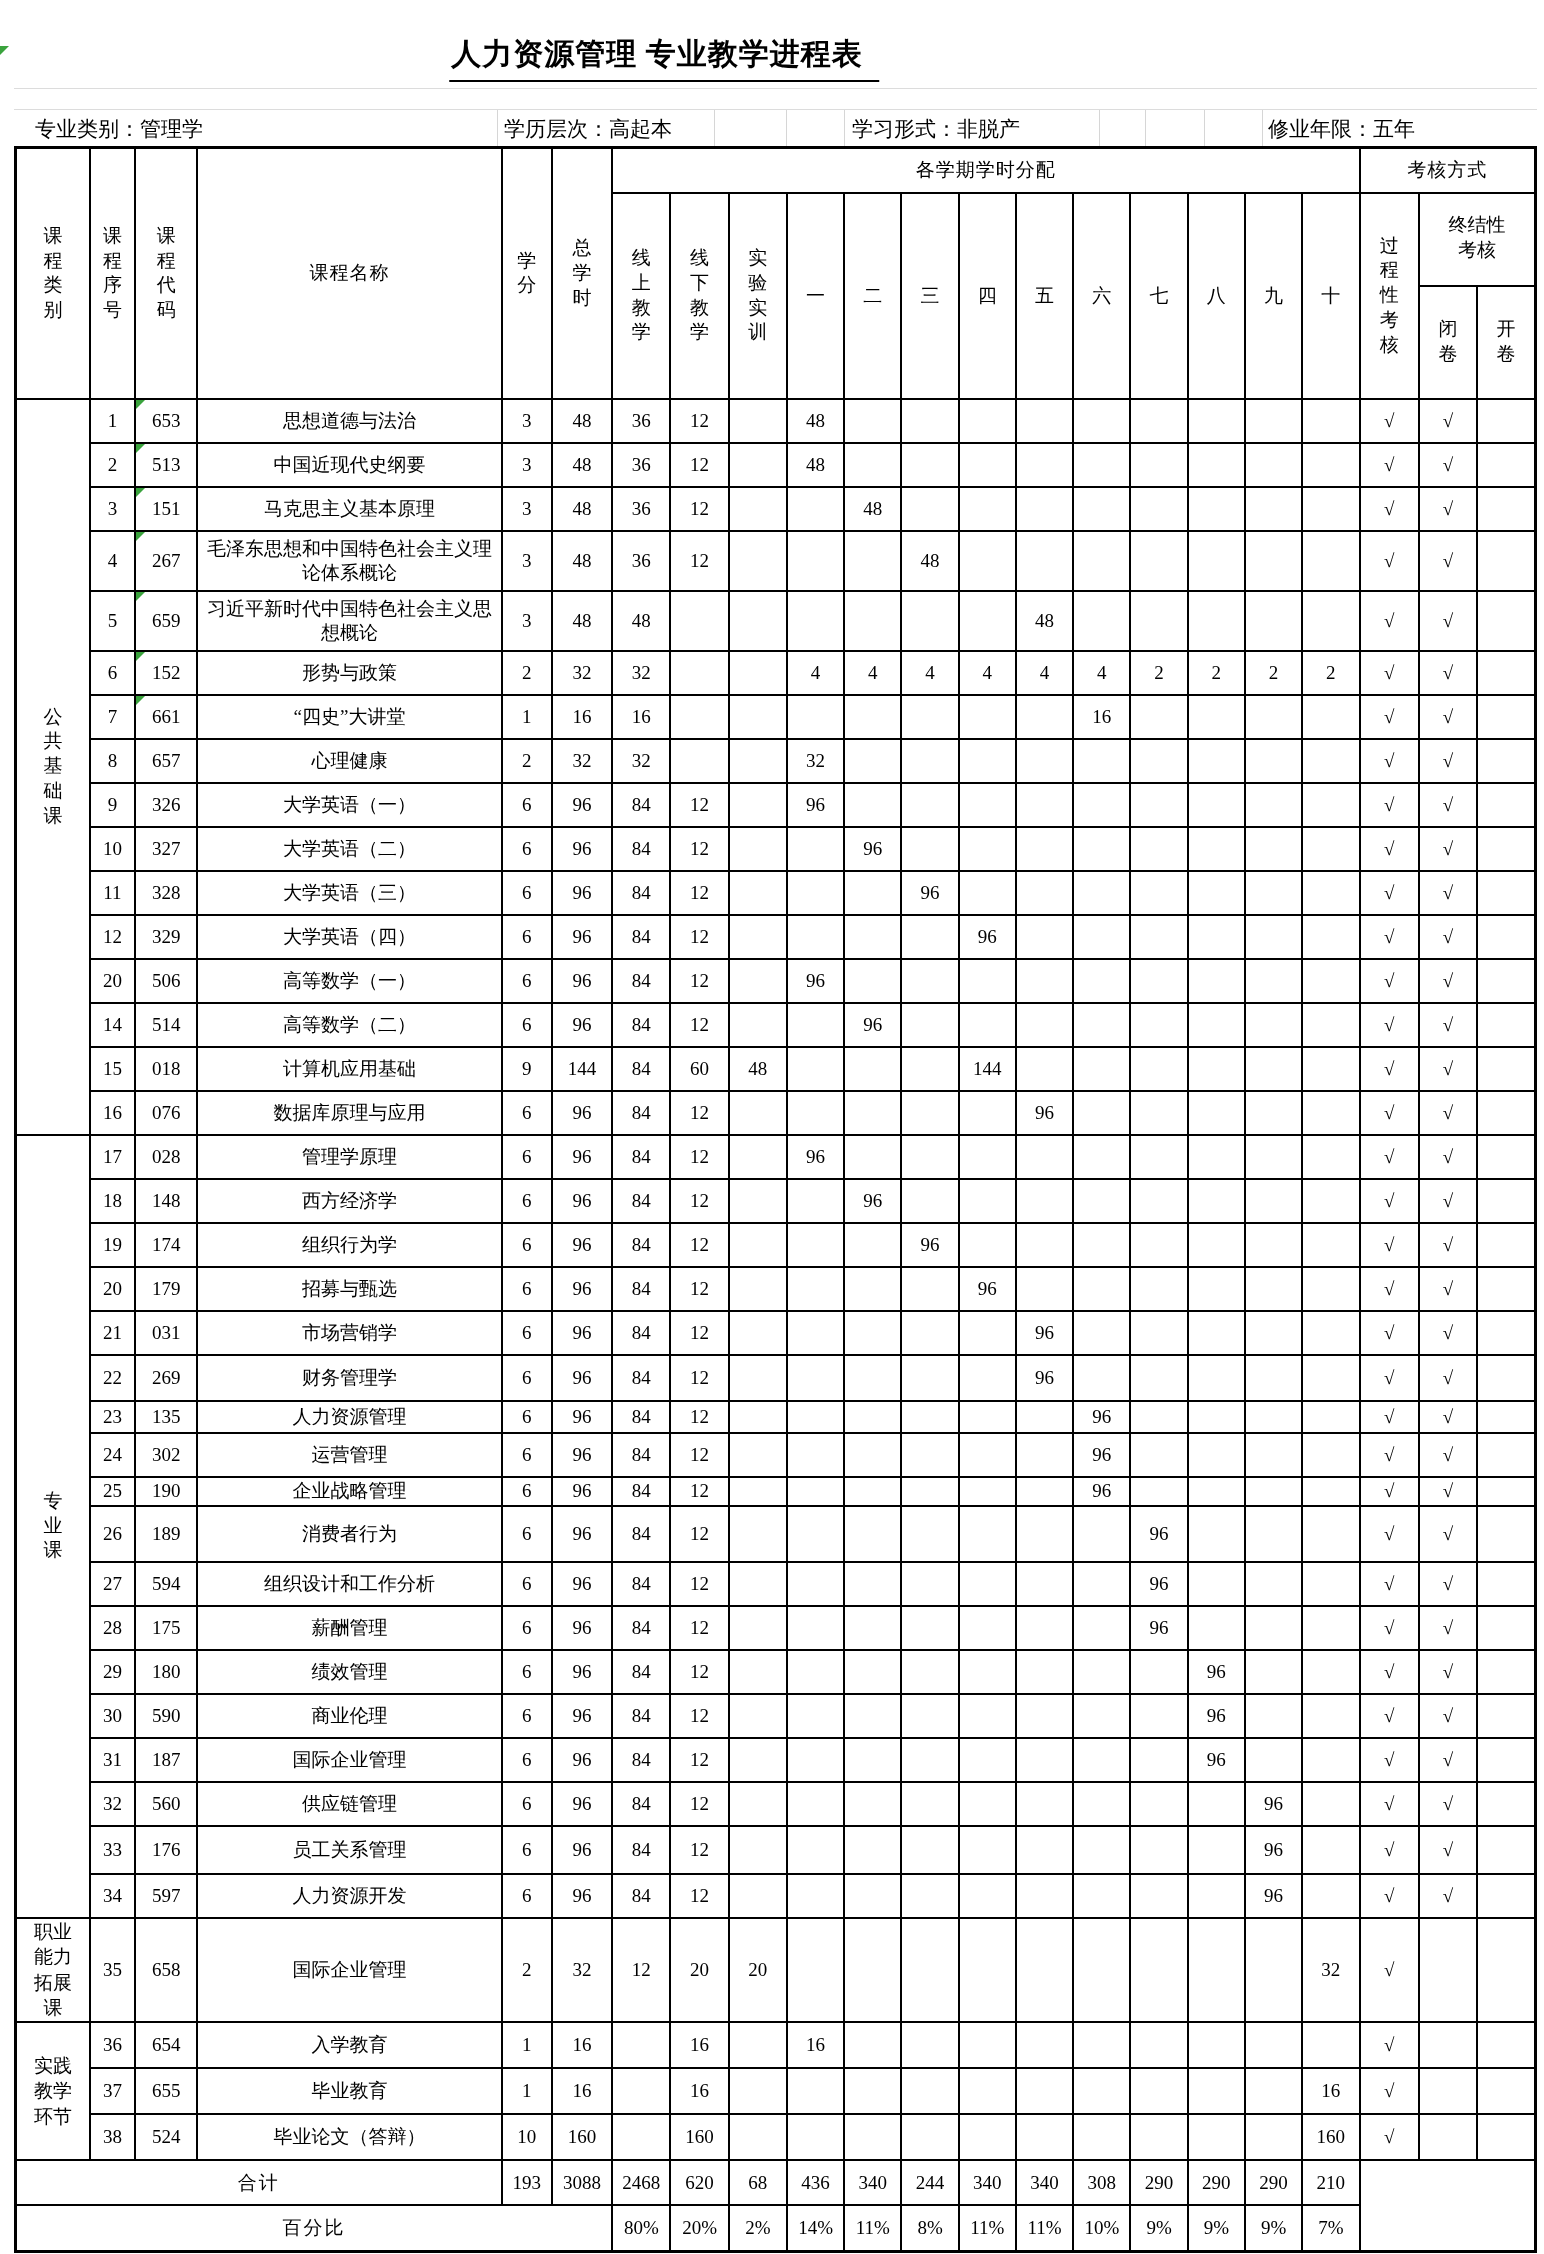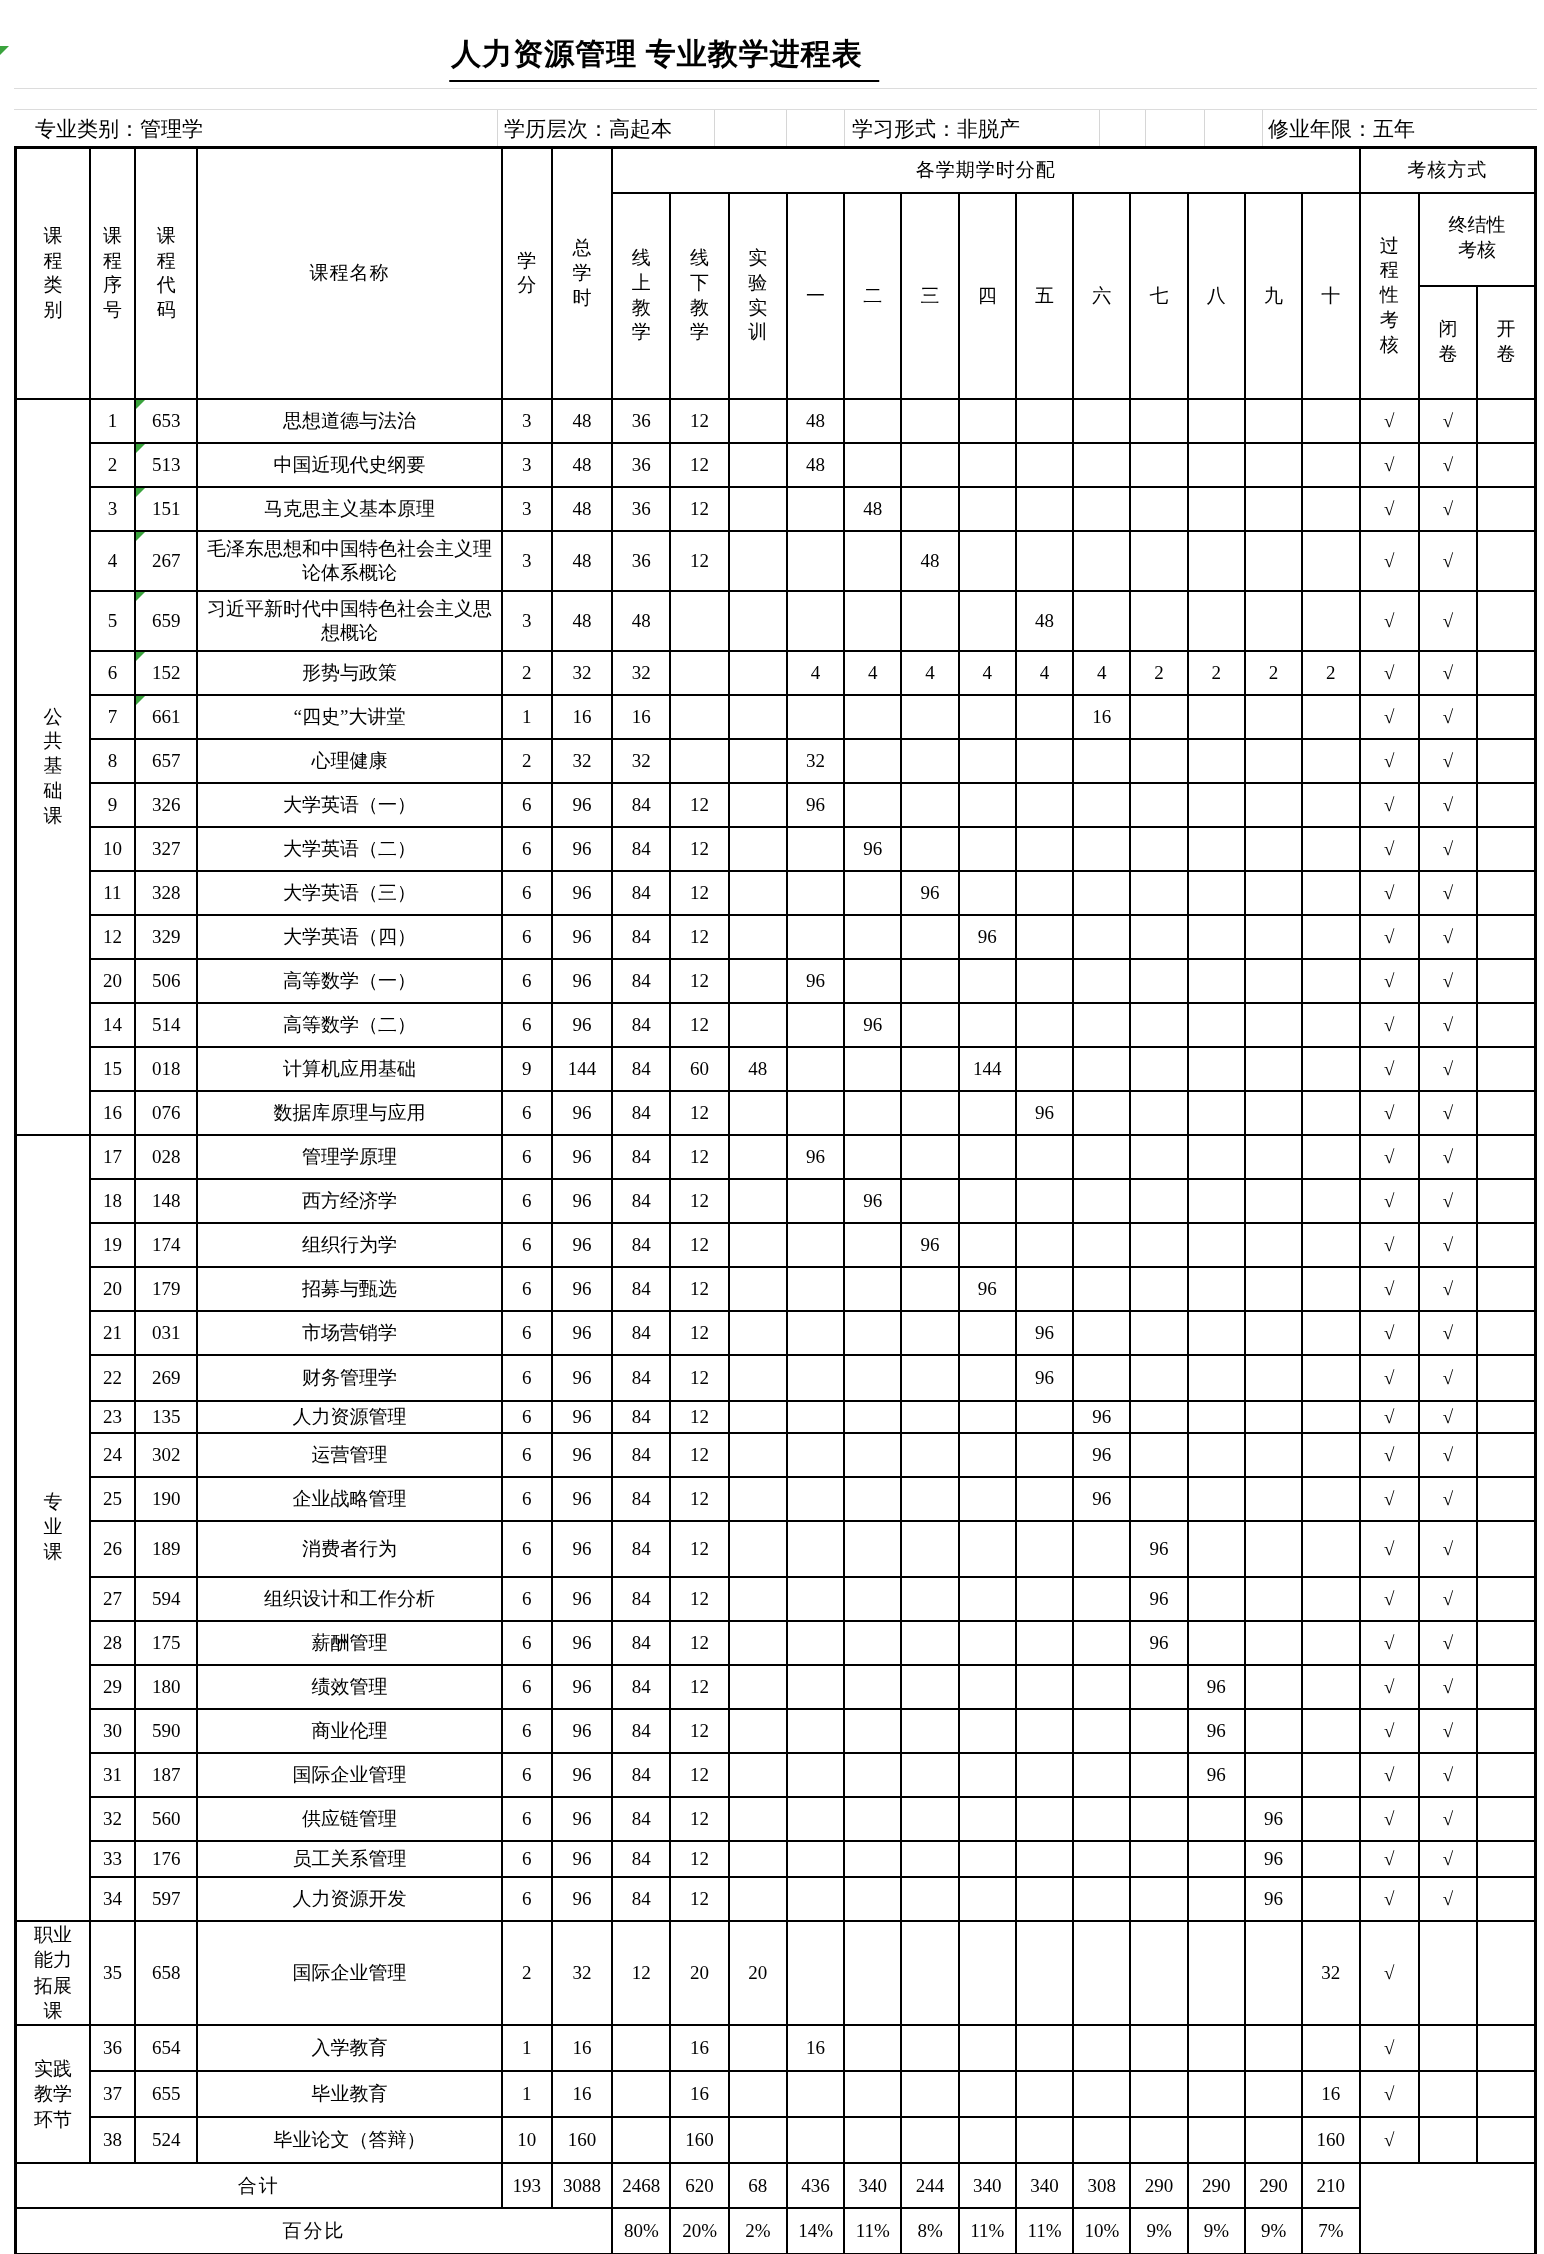--- a/index.html
+++ b/index.html
@@ -695,21 +695,21 @@
           <td></td>
           <td>96</td>
           <td></td>
           <td></td>
           <td></td>
           <td></td>
           <td class="check">√</td>
           <td class="check">√</td>
           <td class="check"></td>
         </tr>
-        <tr style="height: 44px;">
+        <tr style="height: 29px;">
           <td>25</td>
           <td class="codecell"><span>190</span></td>
           <td class="namecell">企业战略管理</td>
           <td>6</td>
           <td>96</td>
           <td>84</td>
           <td>12</td>
           <td></td>
           <td></td>
           <td></td>
@@ -879,21 +879,21 @@
           <td></td>
           <td></td>
           <td></td>
           <td></td>
           <td>96</td>
           <td></td>
           <td class="check">√</td>
           <td class="check">√</td>
           <td class="check"></td>
         </tr>
-        <tr style="height: 36px;">
+        <tr style="height: 48px;">
           <td>33</td>
           <td class="codecell"><span>176</span></td>
           <td class="namecell">员工关系管理</td>
           <td>6</td>
           <td>96</td>
           <td>84</td>
           <td>12</td>
           <td></td>
           <td></td>
           <td></td>

